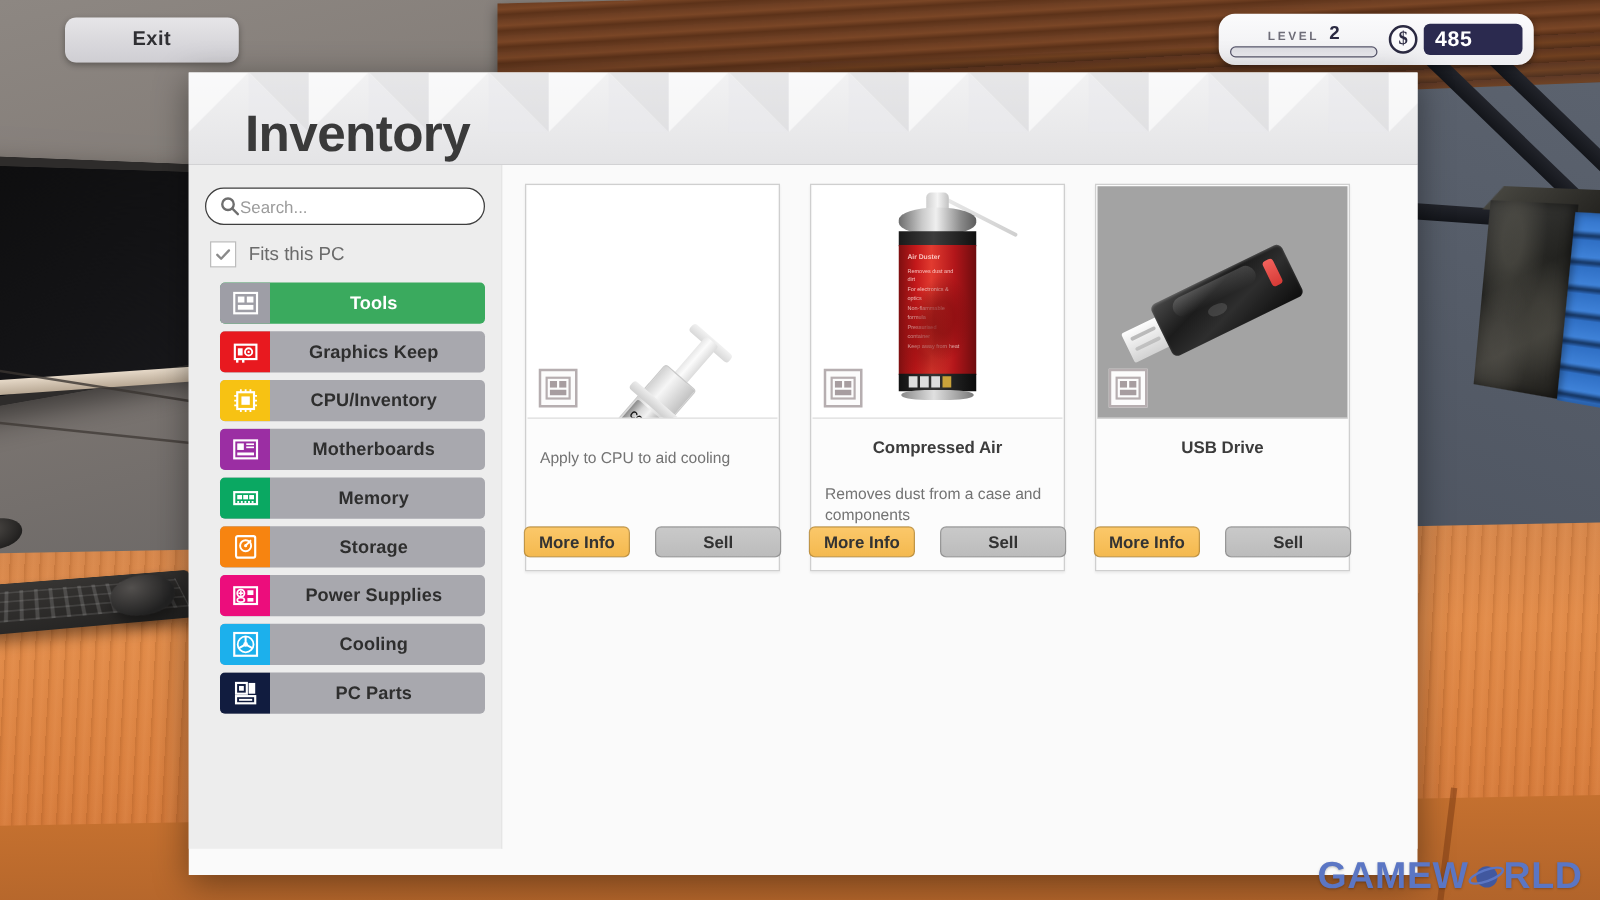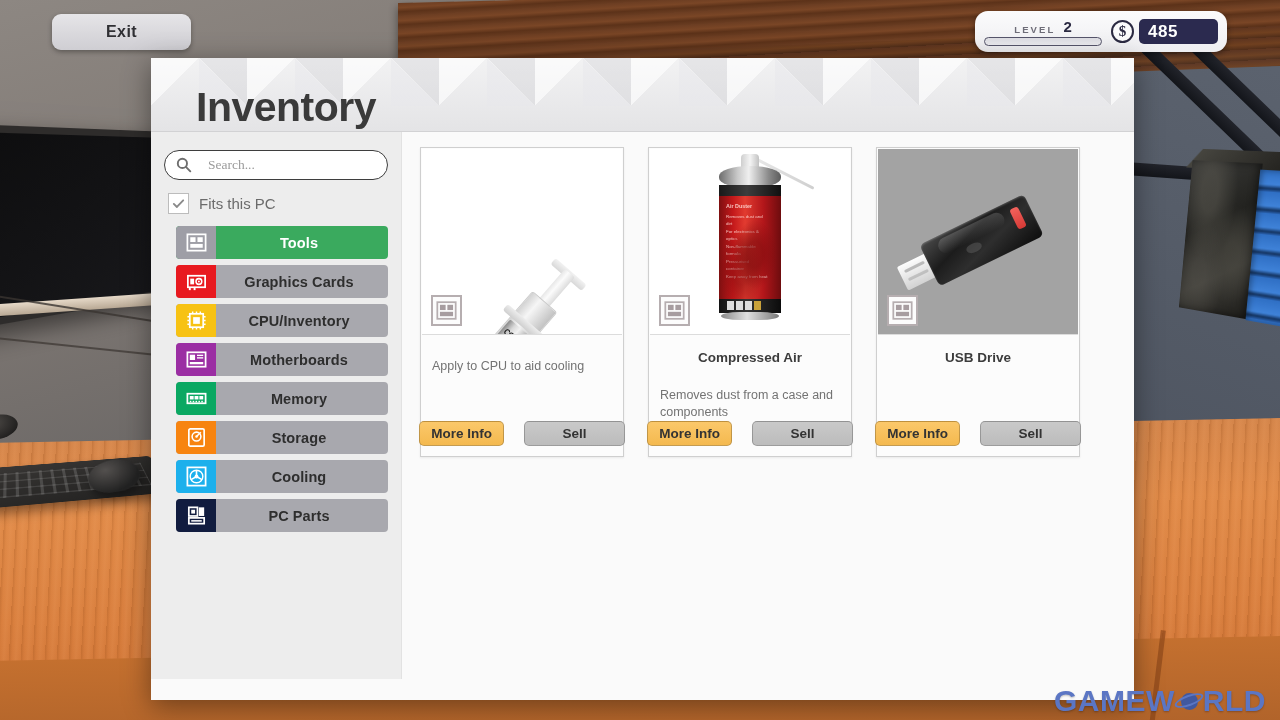--- a/index.html
+++ b/index.html
@@ -240,22 +240,22 @@
   .search-wrap {
     position: relative; height: 30px;
     background: #fff; border: 1.6px solid #3e3e3e; border-radius: 15px;
     display: flex; align-items: center; padding-left: 11px;
   }
   .search-glyph { width: 16px; height: 16px; flex: none; }
   .search-glyph circle { fill: none; stroke: #6e6e6e; stroke-width: 1.9; }
   .search-glyph line { stroke: #6e6e6e; stroke-width: 1.9; stroke-linecap: round; }
   .search-input {
     border: 0; outline: 0; background: transparent;
-    margin-left: 16px; flex: 1; height: 100%;
-    font-family: Liberation Serif, serif;
+    margin-left: 0; flex: 1; height: 100%;
+    font-family: Liberation Sans, sans-serif;
     font-size: 13.5px; color: #ef4444;
   }
   .search-input::placeholder { color: #9b9b9b; }
 
   .filter-row { display: flex; align-items: center; margin: 13px 0 12px 4px; cursor: pointer; }
   .checkbox {
     width: 21px; height: 21px; background: #fff;
     border: 1.4px solid #bcbcbc;
     display: flex; align-items: center; justify-content: center;
   }
@@ -577,21 +577,21 @@
           <div class="cat-icon" style="background:#e8191f">
             <svg viewBox="0 0 24 24">
               <rect x="3" y="6" width="18" height="12" fill="none" stroke="#fff" stroke-width="1.8"></rect>
               <circle cx="14.5" cy="12" r="3" fill="none" stroke="#fff" stroke-width="1.6"></circle>
               <circle cx="14.5" cy="12" r="1" fill="#fff"></circle>
               <rect x="5.5" y="9" width="4" height="6" fill="#fff"></rect>
               <rect x="4" y="18" width="2" height="3" fill="#fff"></rect>
               <rect x="9" y="18" width="2" height="3" fill="#fff"></rect>
             </svg>
           </div>
-          <div class="cat-label">Graphics Cards</div>
+          <div class="cat-label">Graphics Keep</div>
         </div>
 
         <div class="cat-item">
           <div class="cat-icon" style="background:#f7c213">
             <svg viewBox="0 0 24 24">
               <rect x="5" y="5" width="14" height="14" fill="none" stroke="#fff" stroke-width="1.8"></rect>
               <rect x="8.5" y="8.5" width="7" height="7" fill="#fff"></rect>
               <g stroke="#fff" stroke-width="1.5">
                 <line x1="8" y1="2.5" x2="8" y2="5"></line>
                   <line x1="12" y1="2.5" x2="12" y2="5"></line>
@@ -650,20 +650,33 @@
             <svg viewBox="0 0 24 24">
               <rect x="4" y="3" width="16" height="18" rx="1.5" fill="none" stroke="#fff" stroke-width="1.8"></rect>
               <circle cx="12" cy="11" r="4.6" fill="none" stroke="#fff" stroke-width="1.6"></circle>
               <circle cx="12" cy="11" r="1.3" fill="#fff"></circle>
               <line x1="12" y1="11" x2="16.5" y2="6.5" stroke="#fff" stroke-width="1.6"></line>
             </svg>
           </div>
           <div class="cat-label">Storage</div>
         </div>
 
+        <div class="cat-item">
+          <div class="cat-icon" style="background:#ec0d7c">
+            <svg viewBox="0 0 24 24">
+              <rect x="2.5" y="5" width="19" height="14" fill="none" stroke="#fff" stroke-width="1.8"></rect>
+              <circle cx="8" cy="10" r="3" fill="none" stroke="#fff" stroke-width="1.5"></circle>
+              <path d="M6 10 L10 10 M8 8 L8 12" stroke="#fff" stroke-width="1.3"></path>
+              <rect x="13.5" y="7.5" width="5" height="4" fill="#fff"></rect>
+              <ellipse cx="8" cy="15.6" rx="3" ry="1.8" fill="none" stroke="#fff" stroke-width="1.4"></ellipse>
+              <rect x="13.5" y="14" width="5" height="3" fill="#fff"></rect>
+            </svg>
+          </div>
+          <div class="cat-label">Power Supplies</div>
+        </div>
 
         <div class="cat-item">
           <div class="cat-icon" style="background:#1cb0ec">
             <svg viewBox="0 0 24 24">
               <rect x="2.5" y="2.5" width="19" height="19" fill="none" stroke="#fff" stroke-width="1.8"></rect>
               <circle cx="12" cy="12" r="6.6" fill="none" stroke="#fff" stroke-width="1.5"></circle>
               <circle cx="12" cy="12" r="2" fill="#fff"></circle>
               <g stroke="#fff" stroke-width="1.7" stroke-linecap="round">
                 <line x1="12" y1="12" x2="12" y2="6"></line>
                 <line x1="12" y1="12" x2="17.2" y2="15"></line>

